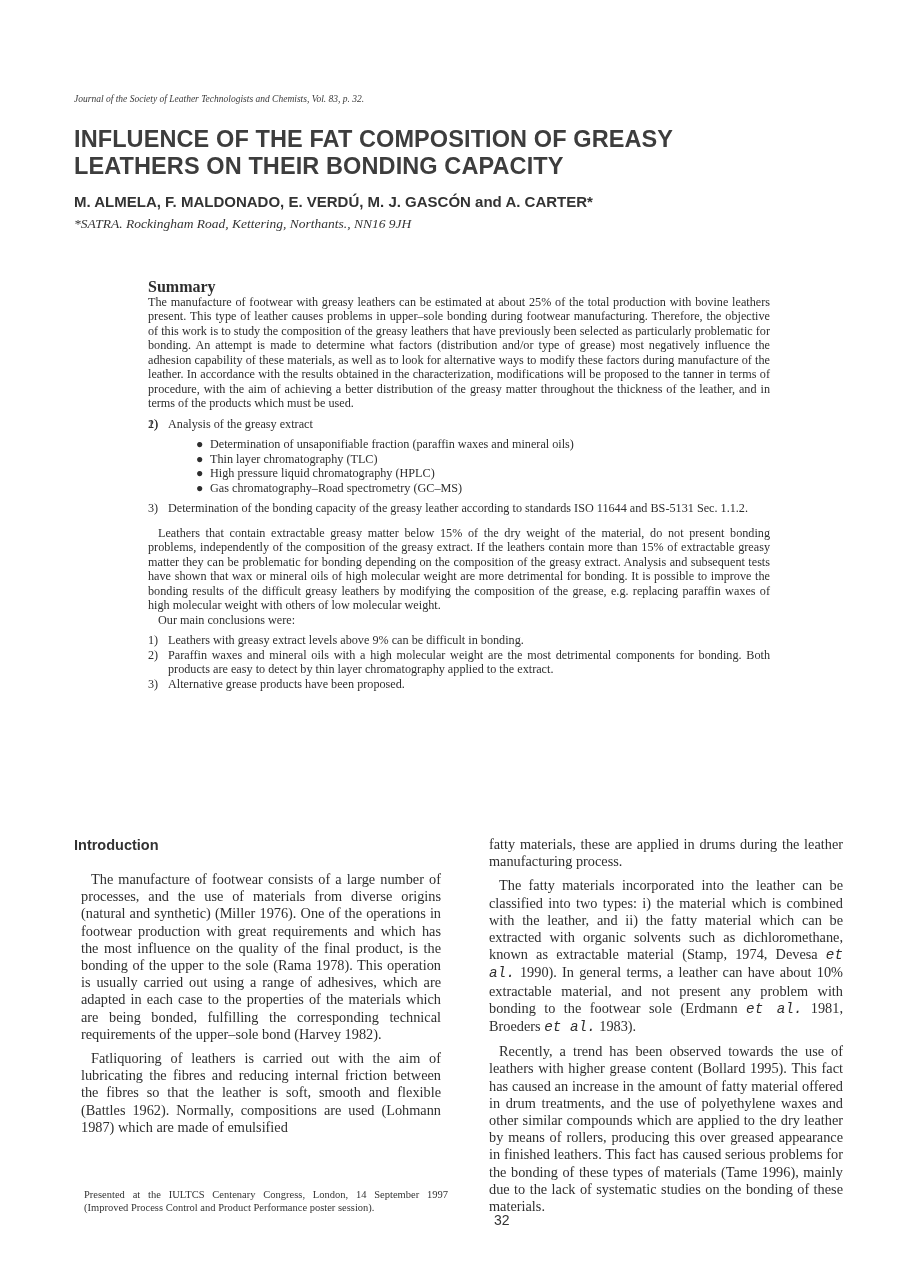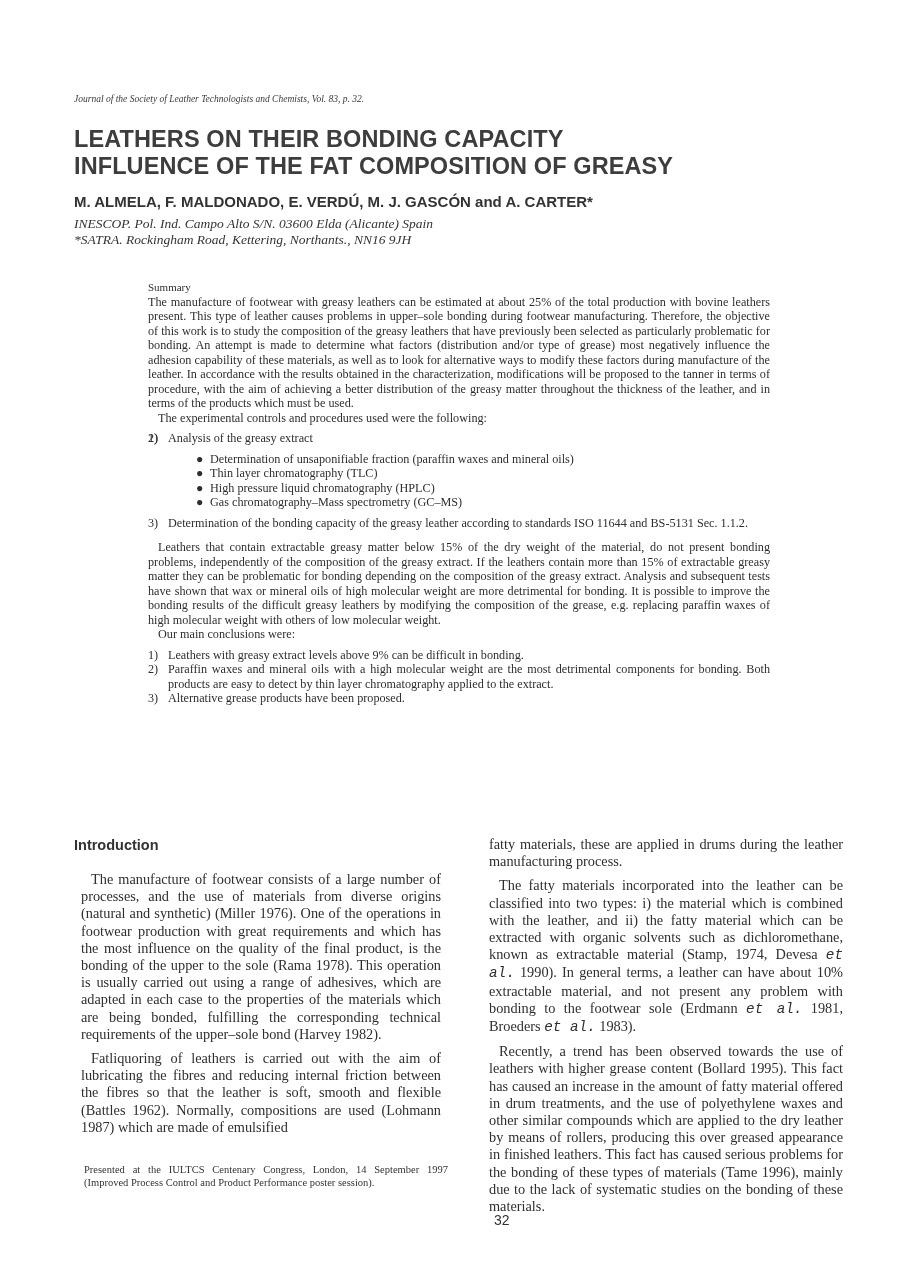--- a/index.html
+++ b/index.html
@@ -4,67 +4,65 @@
 <style>
   html, body { margin:0; padding:0; background:#ffffff; }
   body { width:900px; height:1280px; position:relative; overflow:hidden; color:#2b2b2b; }
   .serif { font-family:"Liberation Serif", "DejaVu Serif", serif; }
   .sans { font-family:"Liberation Sans", "DejaVu Sans", sans-serif; }
   #journal { position:absolute; left:74px; top:82px; font-size:9.5px; font-style:italic; color:#3a3a3a;margin-top:12px; }
   #title { position:absolute; left:74px; top:126px; width:720px; font-size:23.5px; font-weight:bold; line-height:27px; color:#3d3d3d; letter-spacing:0.1px; }
   #authors { position:absolute; left:74px; top:193px; font-size:15px; font-weight:bold; color:#333; }
   #affil { position:absolute; left:74px; top:216px; font-size:13.5px; font-style:italic; line-height:16px; color:#333; }
   #summary { position:absolute; left:148px; top:280px; width:622px; font-size:12.2px; line-height:14.5px; color:#2e2e2e; text-align:justify; }
-  #summary .head { font-weight:normal; font-size:11px; }
+  #summary .head { font-weight:bold; font-size:16px; }
   #summary p { margin:0; }
   .indent { text-indent:10px; }
   ol.num { list-style:none; margin:6px 0 0 0; padding:0; }
   ol.num li { position:relative; padding-left:20px; }
   ol.num li .n { position:absolute; left:0; top:0; }
   ul.bul { list-style:none; margin:6px 0 6px 0; padding:0 0 0 28px; }
   ul.bul li { position:relative; padding-left:14px; }
   ul.bul li .b { position:absolute; left:0; top:0; }
   #colL { position:absolute; left:74px; top:837px; width:374px; }
   #colR { position:absolute; left:482px; top:829px; width:368px; }
   .h2 { font-size:14.5px; font-weight:bold; color:#333; margin-bottom:18px; }
   .body { font-size:14.3px; line-height:17.2px; text-align:justify; color:#2e2e2e; }
   .body p { margin:7px; }
-  #footnote { position:absolute; left:84px; top:1163px; width:364px; font-size:10.5px; line-height:13px; text-align:justify; color:#333; }
+  #footnote { position:absolute; left:84px; top:1188px; width:364px; font-size:10.5px; line-height:13px; text-align:justify; color:#333; }
   #pageno { position:absolute; left:458px; top:1212px; font-size:14px; color:#333;margin-left:36px; }
   i { font-style:italic;font-family:Liberation Mono, monospace; }
 </style>
 </head>
 <body>
 
 <div id="journal" class="serif">Journal of the Society of Leather Technologists and Chemists, Vol. 83, p. 32.</div>
 
 <div id="title" class="sans">
+  <div>INFLUENCE OF THE FAT COMPOSITION OF GREASY</div>
   <div>LEATHERS ON THEIR BONDING CAPACITY</div>
-  <div>INFLUENCE OF THE FAT COMPOSITION OF GREASY</div>
 </div>
 
 <div id="authors" class="sans">M. ALMELA, F. MALDONADO, E. VERDÚ, M. J. GASCÓN and A. CARTER*</div>
 
 <div id="affil" class="serif">
-  <div>INESCOP. Pol. Ind. Campo Alto S/N. 03600 Elda (Alicante) Spain</div>
   <div>*SATRA. Rockingham Road, Kettering, Northants., NN16 9JH</div>
 </div>
 
 <div id="summary" class="serif">
   <div class="head">Summary</div>
   <p>The manufacture of footwear with greasy leathers can be estimated at about 25% of the total production with bovine leathers present. This type of leather causes problems in upper–sole bonding during footwear manufacturing. Therefore, the objective of this work is to study the composition of the greasy leathers that have previously been selected as particularly problematic for bonding. An attempt is made to determine what factors (distribution and/or type of grease) most negatively influence the adhesion capability of these materials, as well as to look for alternative ways to modify these factors during manufacture of the leather. In accordance with the results obtained in the characterization, modifications will be proposed to the tanner in terms of procedure, with the aim of achieving a better distribution of the greasy matter throughout the thickness of the leather, and in terms of the products which must be used.</p>
-  <p class="indent">The experimental controls and procedures used were the following:</p>
   <ol class="num">
     <li><span class="n">1)</span></li>
     <li><span class="n">2)</span><span>Analysis of the greasy extract</span>
       <ul class="bul">
         <li><span class="b">●</span><span>Determination of unsaponifiable fraction (paraffin waxes and mineral oils)</span></li>
         <li><span class="b">●</span><span>Thin layer chromatography (TLC)</span></li>
         <li><span class="b">●</span><span>High pressure liquid chromatography (HPLC)</span></li>
-        <li><span class="b">●</span><span>Gas chromatography–Mass spectrometry (GC–MS)</span></li>
+        <li><span class="b">●</span><span>Gas chromatography–Road spectrometry (GC–MS)</span></li>
       </ul>
     </li>
     <li><span class="n">3)</span><span>Determination of the bonding capacity of the greasy leather according to standards ISO 11644 and BS-5131 Sec. 1.1.2.</span></li>
   </ol>
   <p class="indent" style="margin-top:10px">Leathers that contain extractable greasy matter below 15% of the dry weight of the material, do not present bonding problems, independently of the composition of the greasy extract. If the leathers contain more than 15% of extractable greasy matter they can be problematic for bonding depending on the composition of the greasy extract. Analysis and subsequent tests have shown that wax or mineral oils of high molecular weight are more detrimental for bonding. It is possible to improve the bonding results of the difficult greasy leathers by modifying the composition of the grease, e.g. replacing paraffin waxes of high molecular weight with others of low molecular weight.</p>
   <p class="indent">Our main conclusions were:</p>
   <ol class="num">
     <li><span class="n">1)</span><span>Leathers with greasy extract levels above 9% can be difficult in bonding.</span></li>
     <li><span class="n">2)</span><span>Paraffin waxes and mineral oils with a high molecular weight are the most detrimental components for bonding. Both products are easy to detect by thin layer chromatography applied to the extract.</span></li>
     <li><span class="n">3)</span><span>Alternative grease products have been proposed.</span></li>

